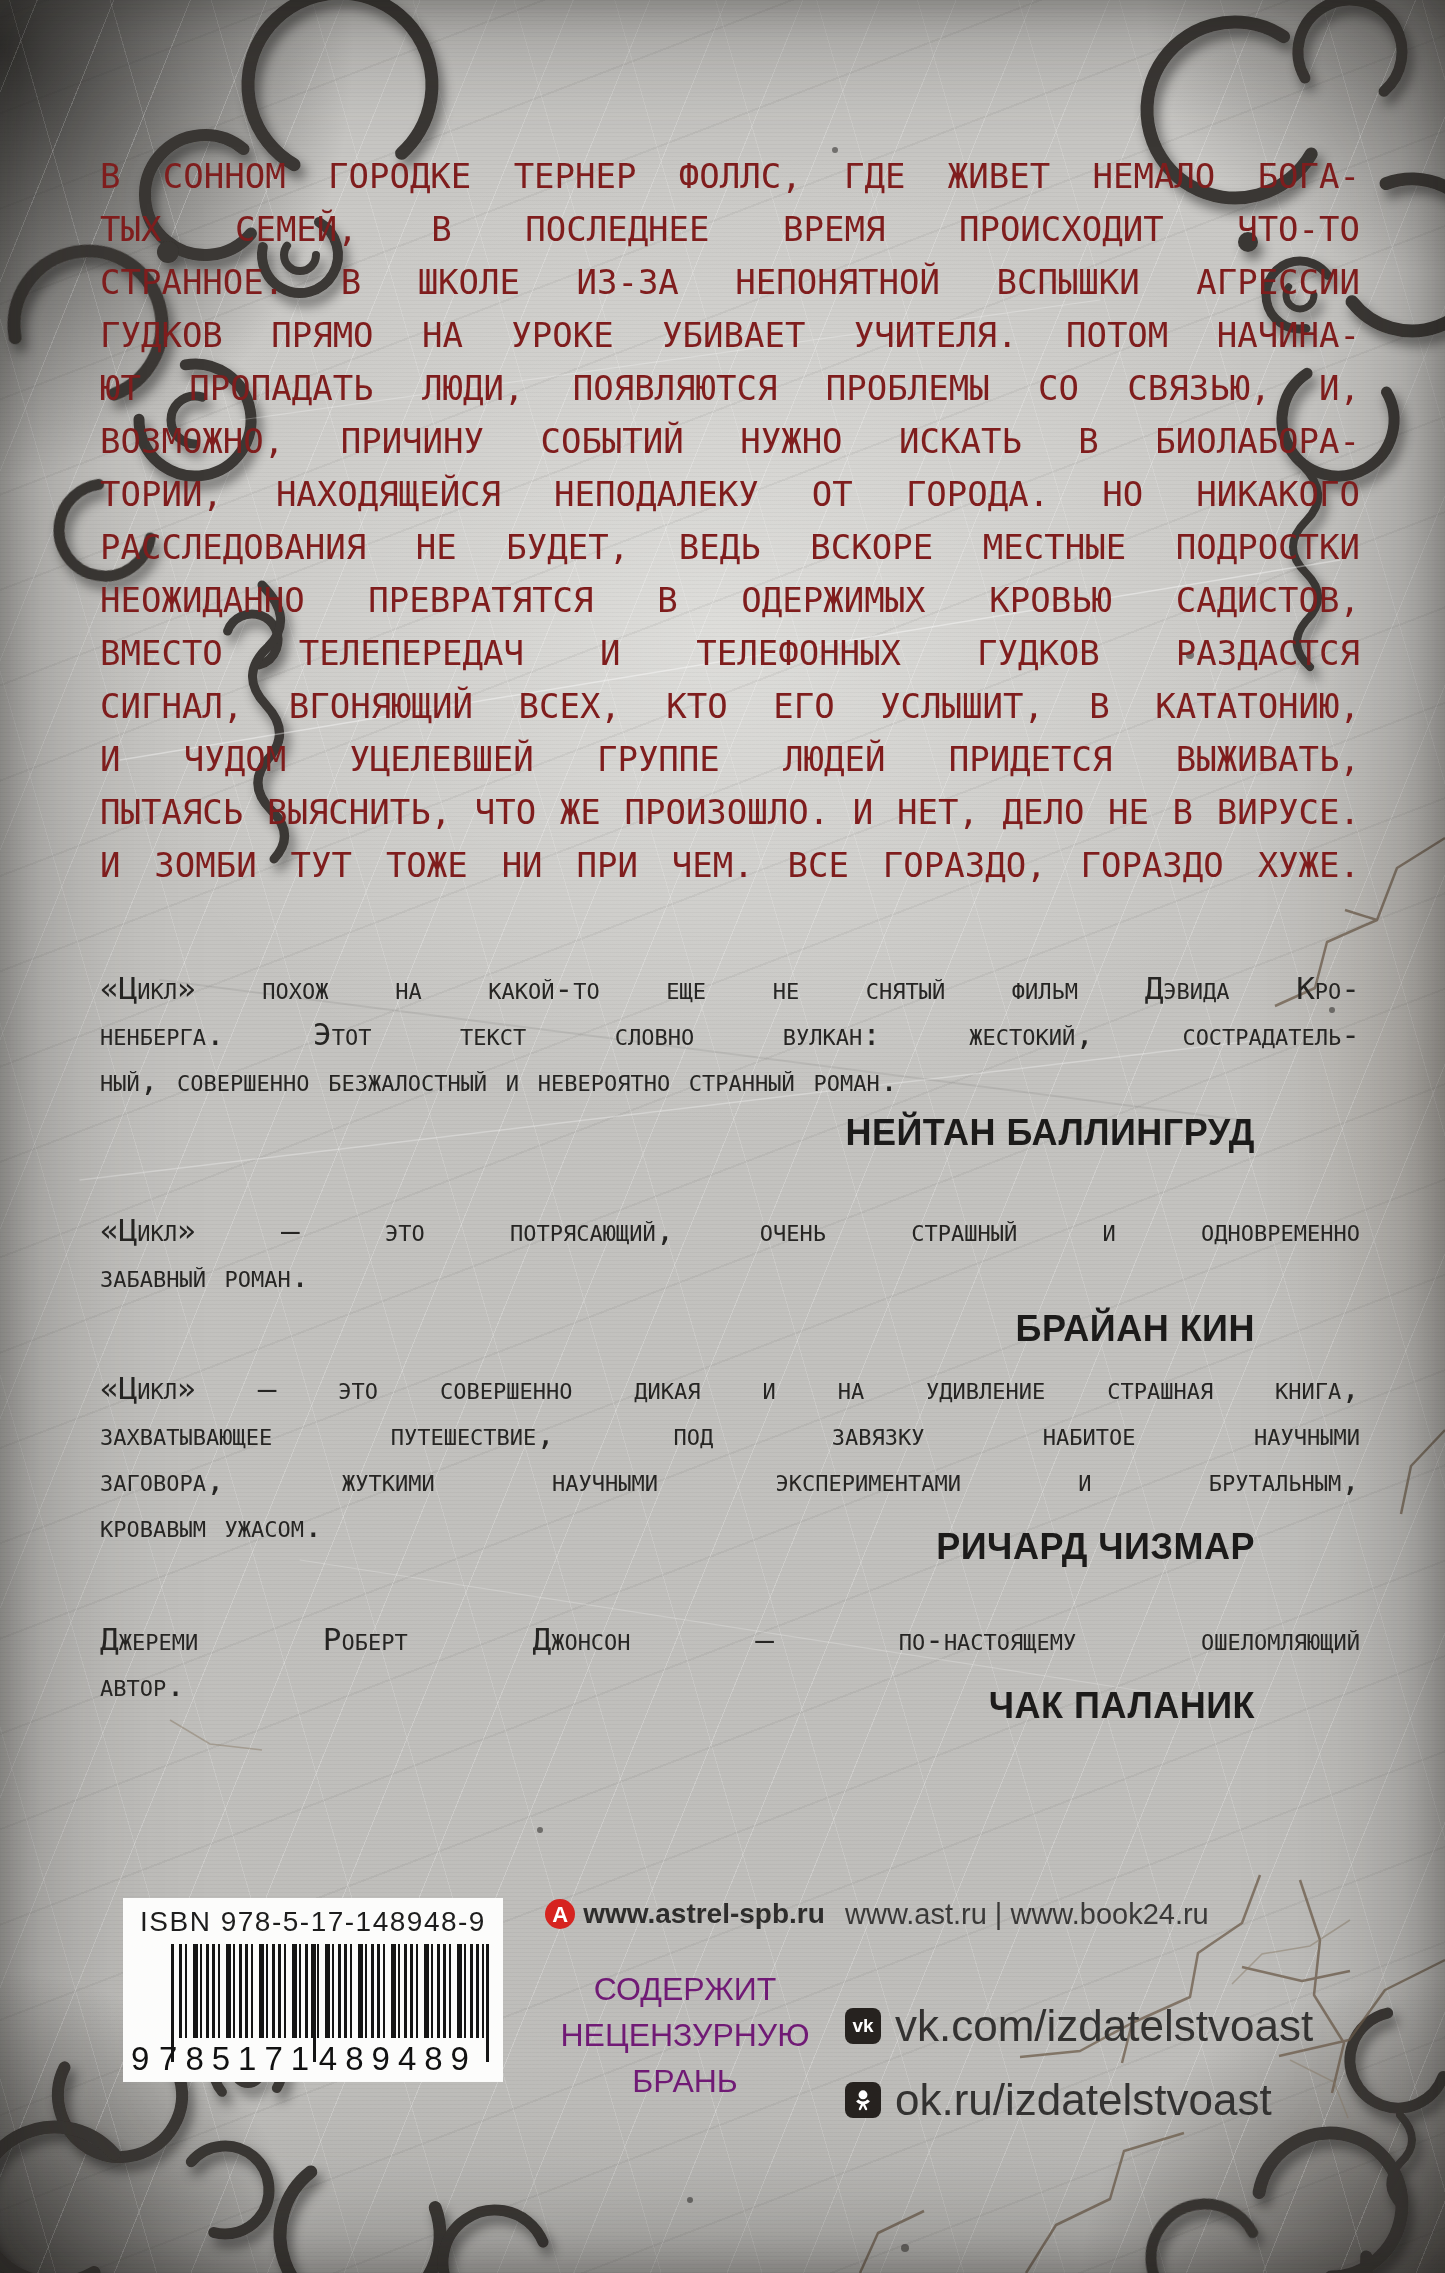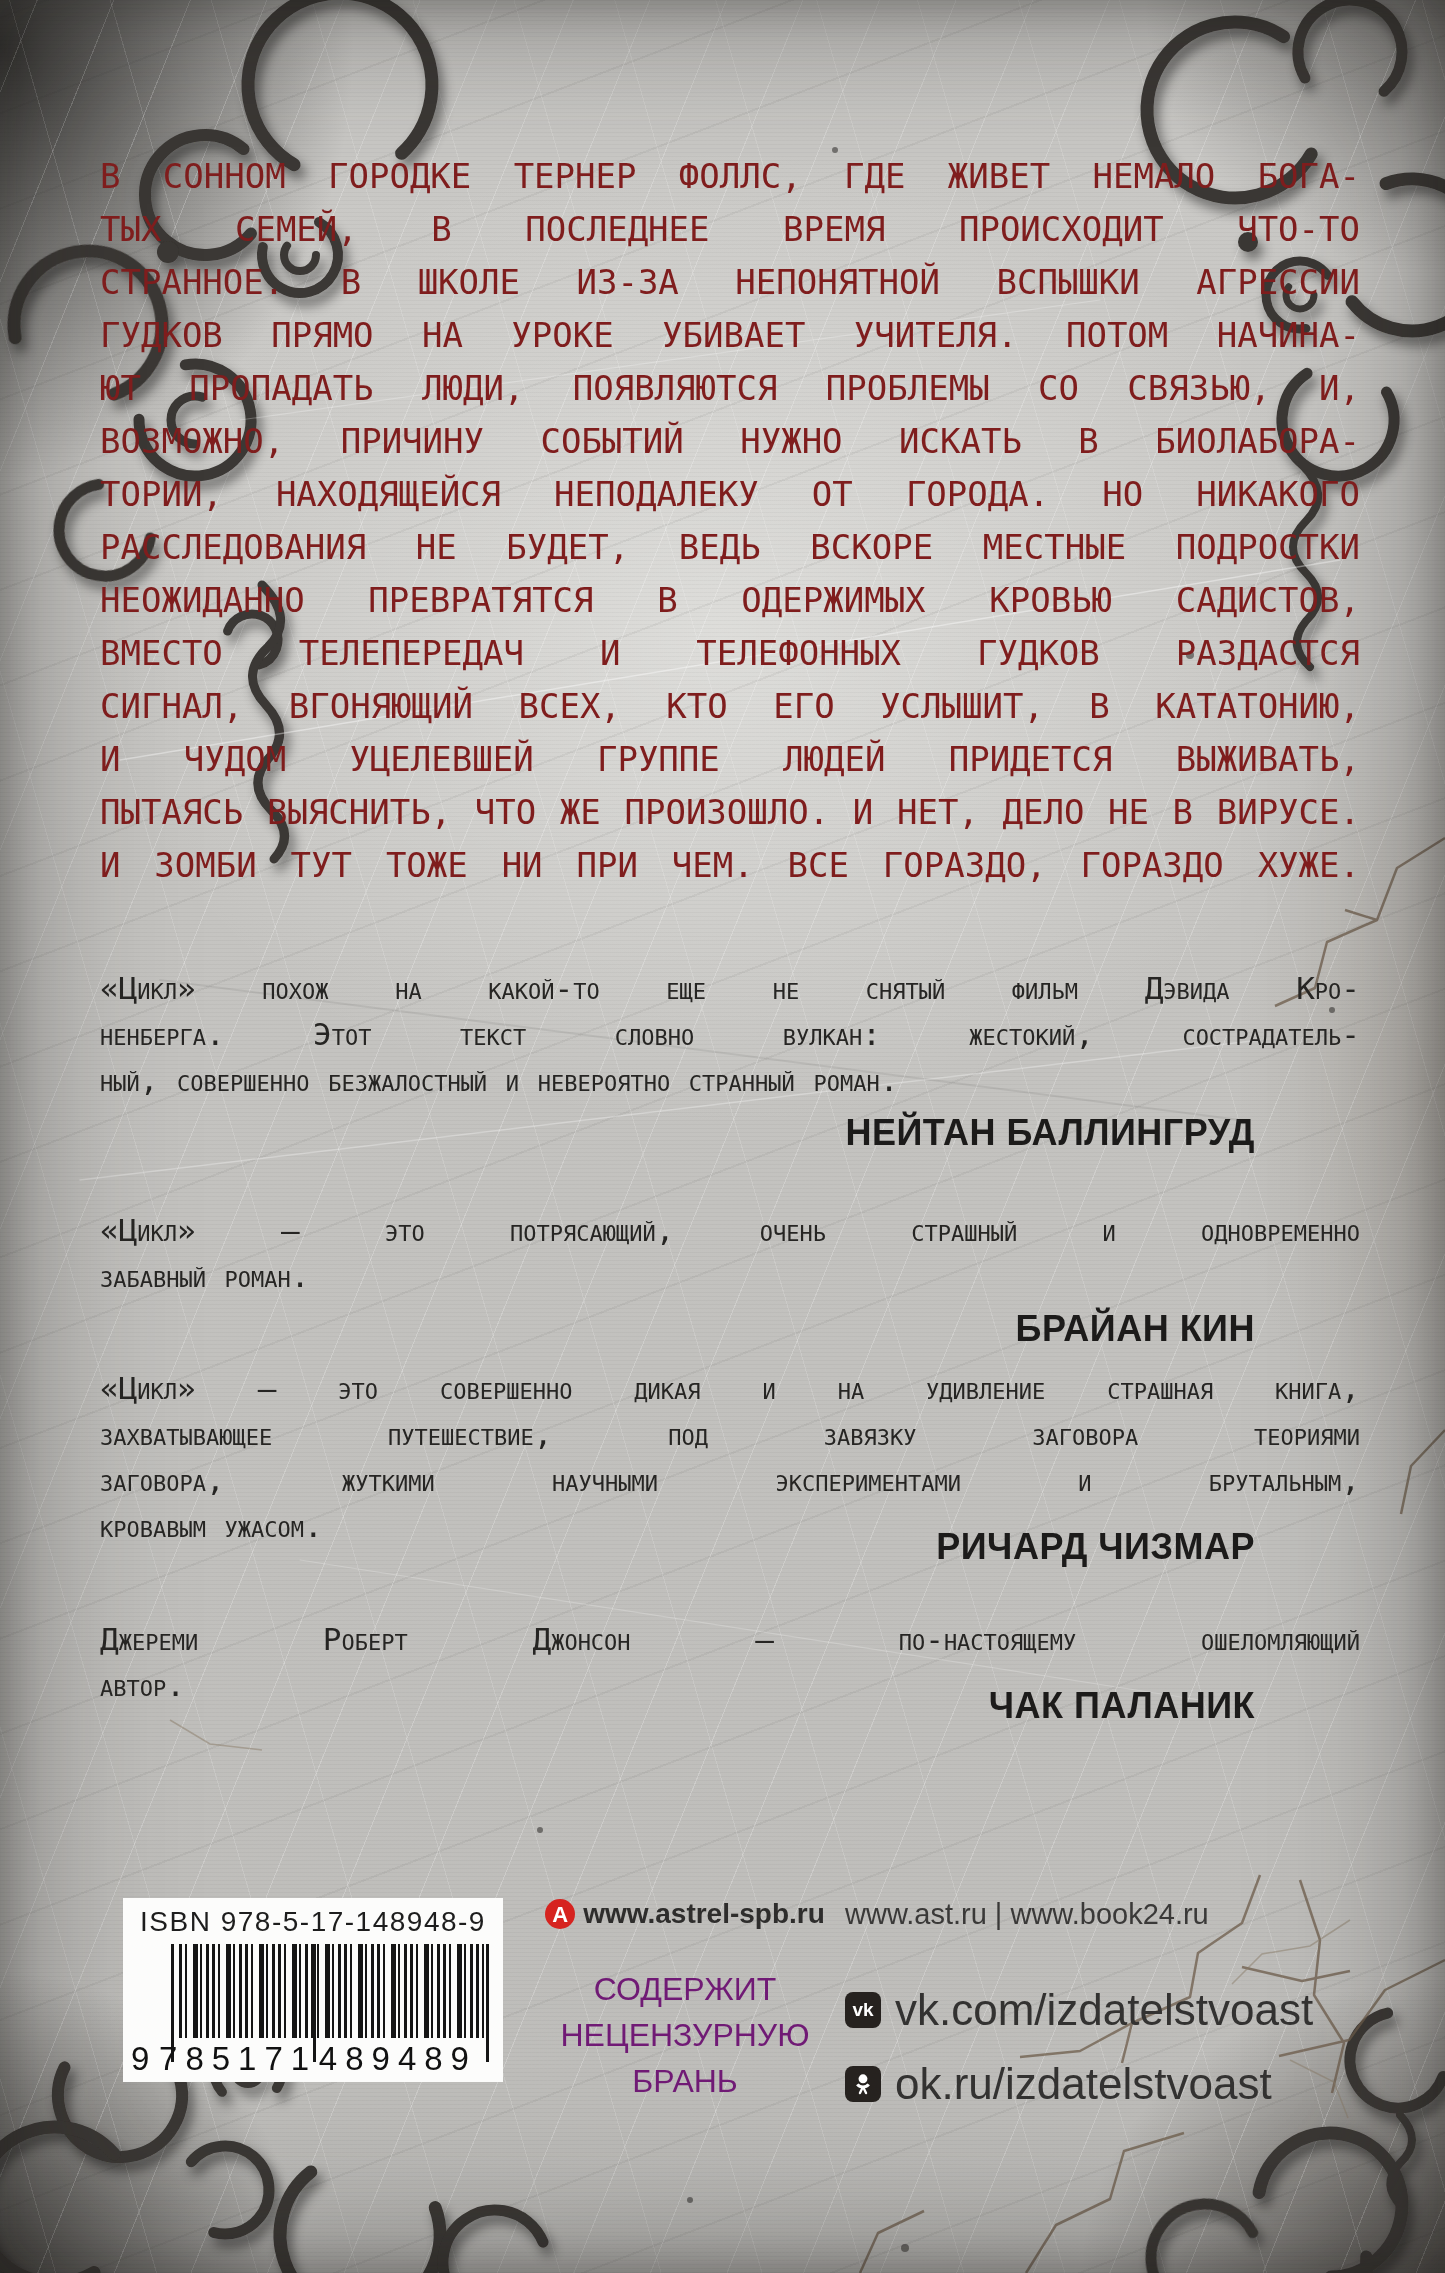--- a/index.html
+++ b/index.html
@@ -73,21 +73,21 @@
   .astrel-row{display:flex;align-items:center;justify-content:center;gap:8px;margin-top:18px;}
   .astrel-logo{
     width:30px;height:30px;border-radius:50%;background:#d6231f;color:#fff;flex:0 0 auto;
     font-weight:bold;font-size:22px;line-height:31px;text-align:center;
   }
   .astrel-site{font-size:28px;font-weight:bold;color:#2e2d2c;white-space:nowrap;}
   .warning{margin-top:36px;font-size:32px;line-height:46px;color:#701a75;}
   .right-col{position:absolute;left:845px;top:0;width:560px;}
   .sites-line{margin-top:18px;font-size:29px;color:#3a3938;white-space:nowrap;}
   .social-row{display:flex;align-items:center;gap:14px;}
-  .social-row.vk-row{margin-top:54px;}
+  .social-row.vk-row{margin-top:70px;}
   .social-row.ok-row{margin-top:24px;}
   .social-icon{
     width:36px;height:36px;border-radius:8px;background:#26221f;color:#fff;flex:0 0 auto;
     display:flex;align-items:center;justify-content:center;
     font-weight:bold;font-size:19px;font-family:"Liberation Sans",sans-serif;
   }
   .social-label{font-size:44px;color:#333231;white-space:nowrap;}
 </style>
 </head>
 <body>
@@ -216,21 +216,21 @@
       <div class="quote-lines">
           <div class="line">«Цикл» — это потрясающий, очень страшный и одновременно</div>
           <div class="line">забавный роман.</div>
         </div>
       <div class="attribution">БРАЙАН КИН</div>
     </section>
 
     <section class="quote q3 attr-tight">
       <div class="quote-lines">
           <div class="line">«Цикл» — это совершенно дикая и на удивление страшная книга,</div>
-          <div class="line">захватывающее путешествие, под завязку заговора теориями</div>
+          <div class="line">захватывающее путешествие, под завязку набитое научными</div>
           <div class="line">заговора, жуткими научными экспериментами и брутальным,</div>
           <div class="line">кровавым ужасом.</div>
         </div>
       <div class="attribution">РИЧАРД ЧИЗМАР</div>
     </section>
 
     <section class="quote q4 attr-tight">
       <div class="quote-lines">
           <div class="line">Джереми Роберт Джонсон — по-настоящему ошеломляющий</div>
           <div class="line">автор.</div>

